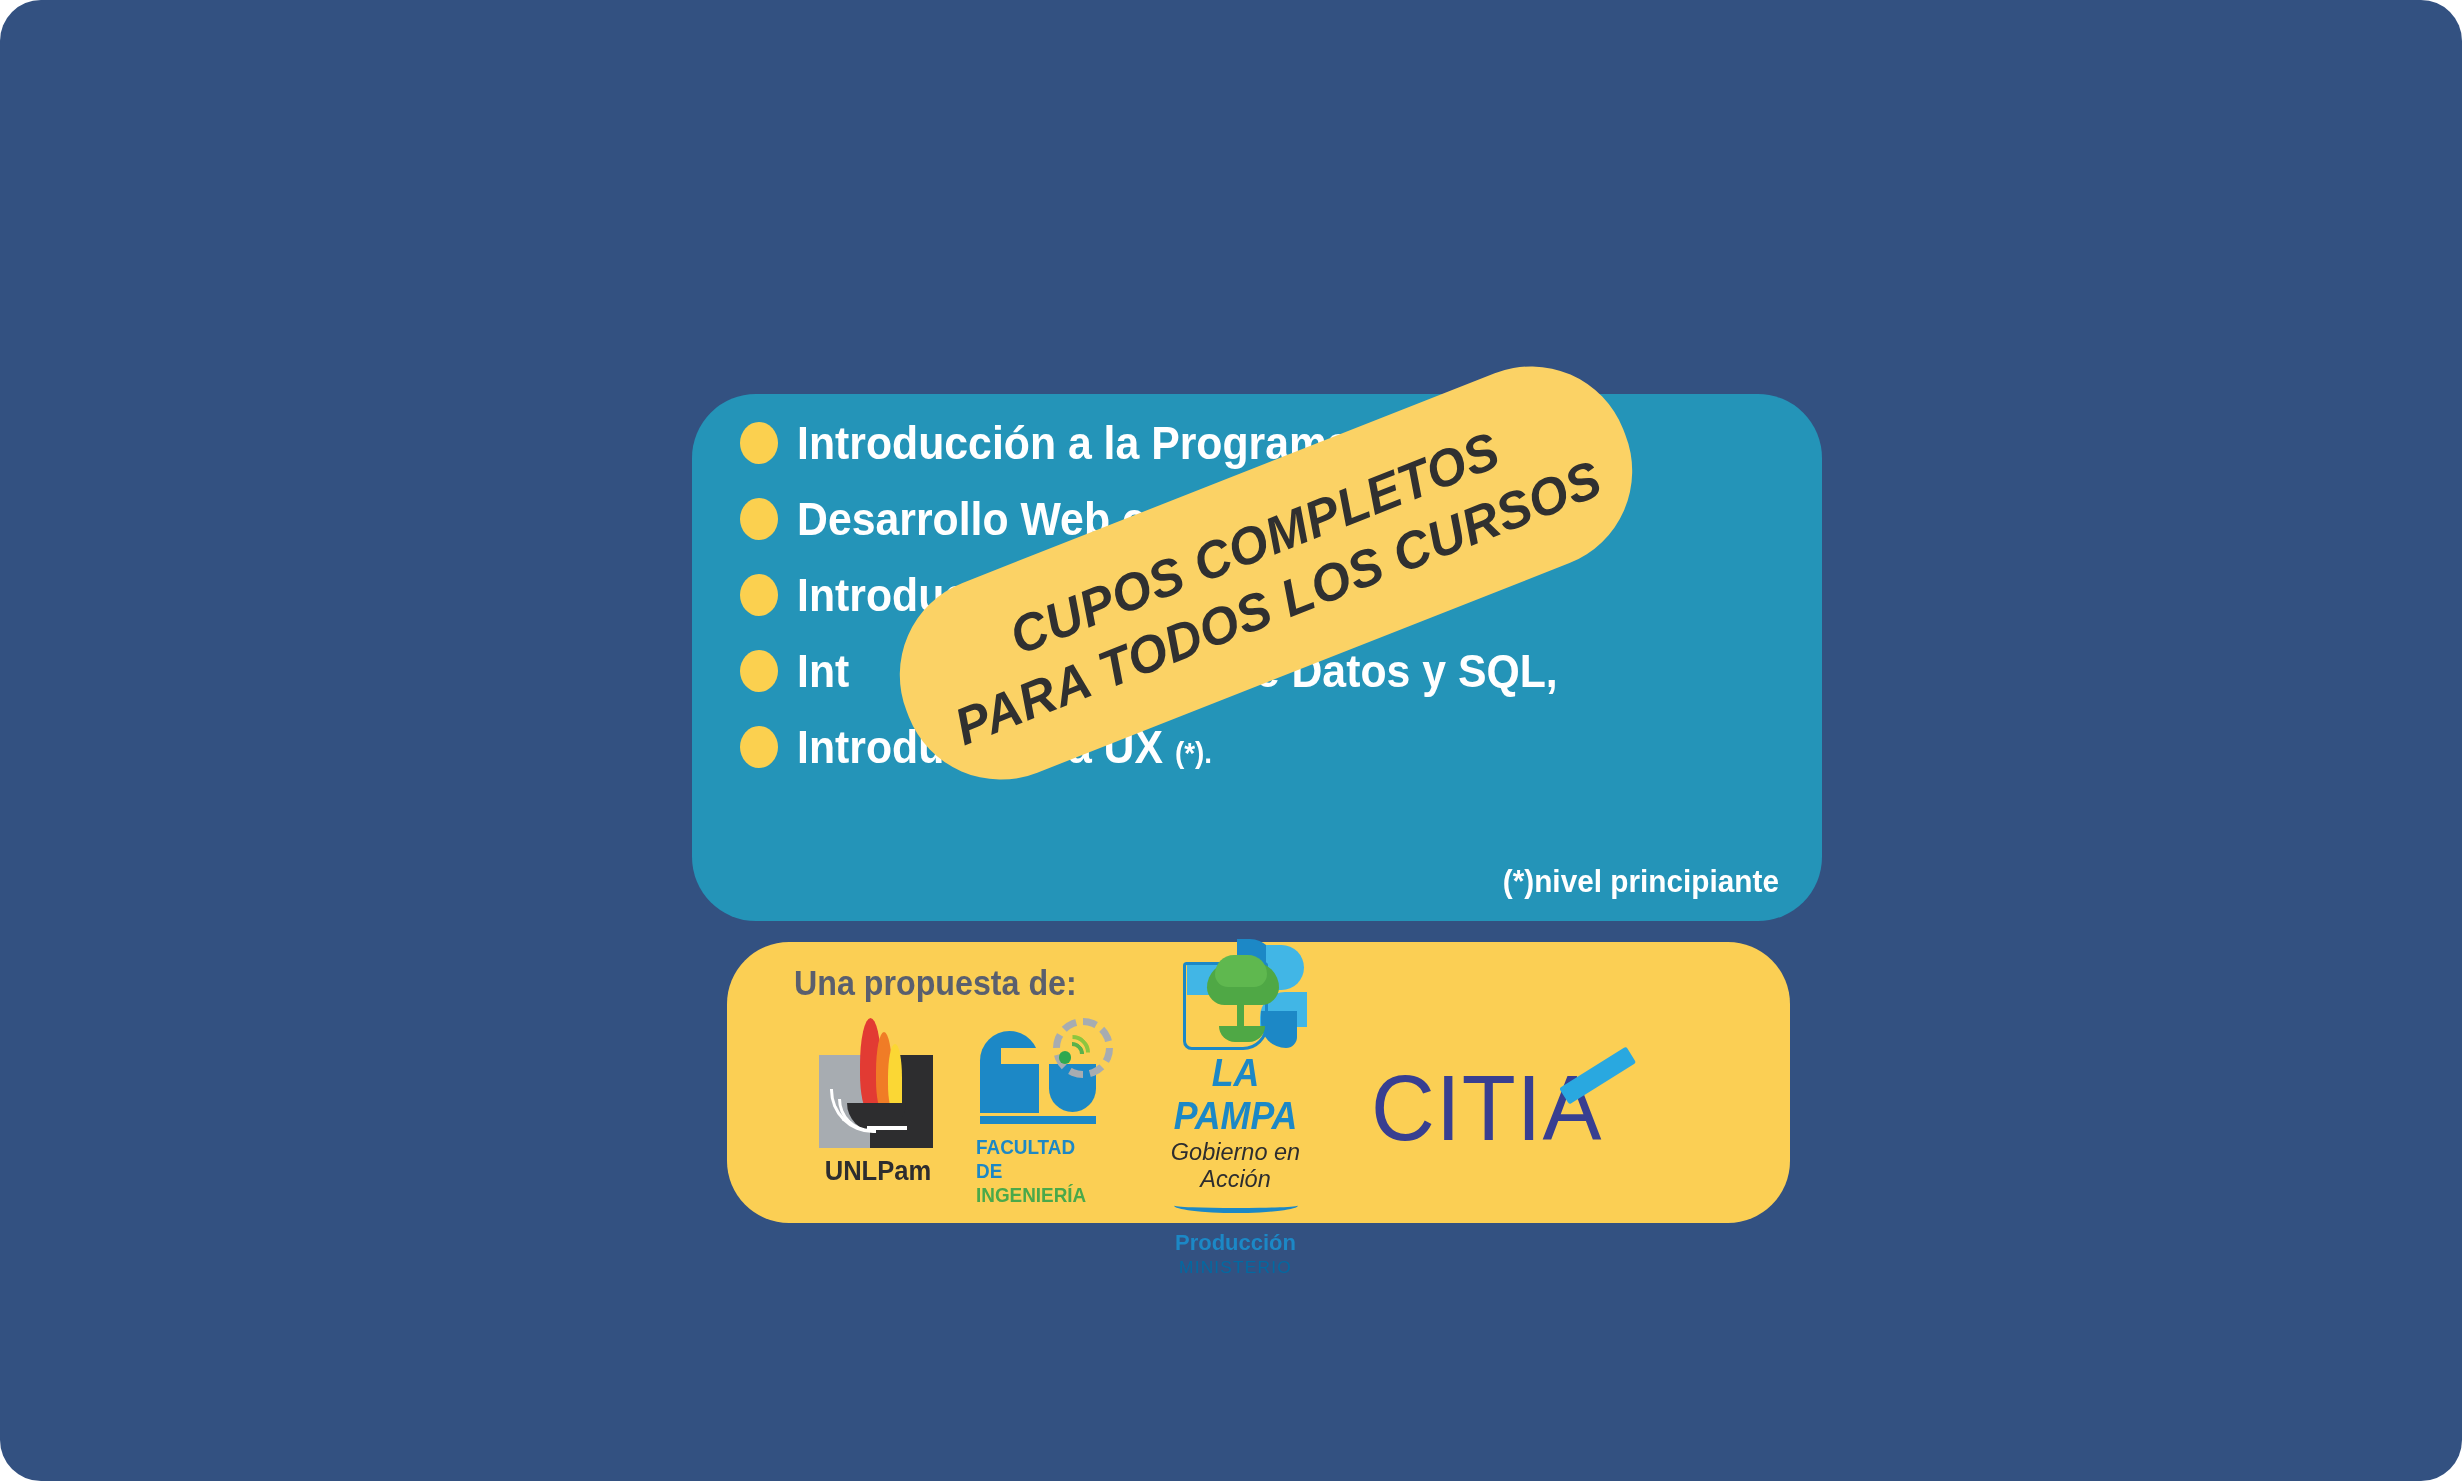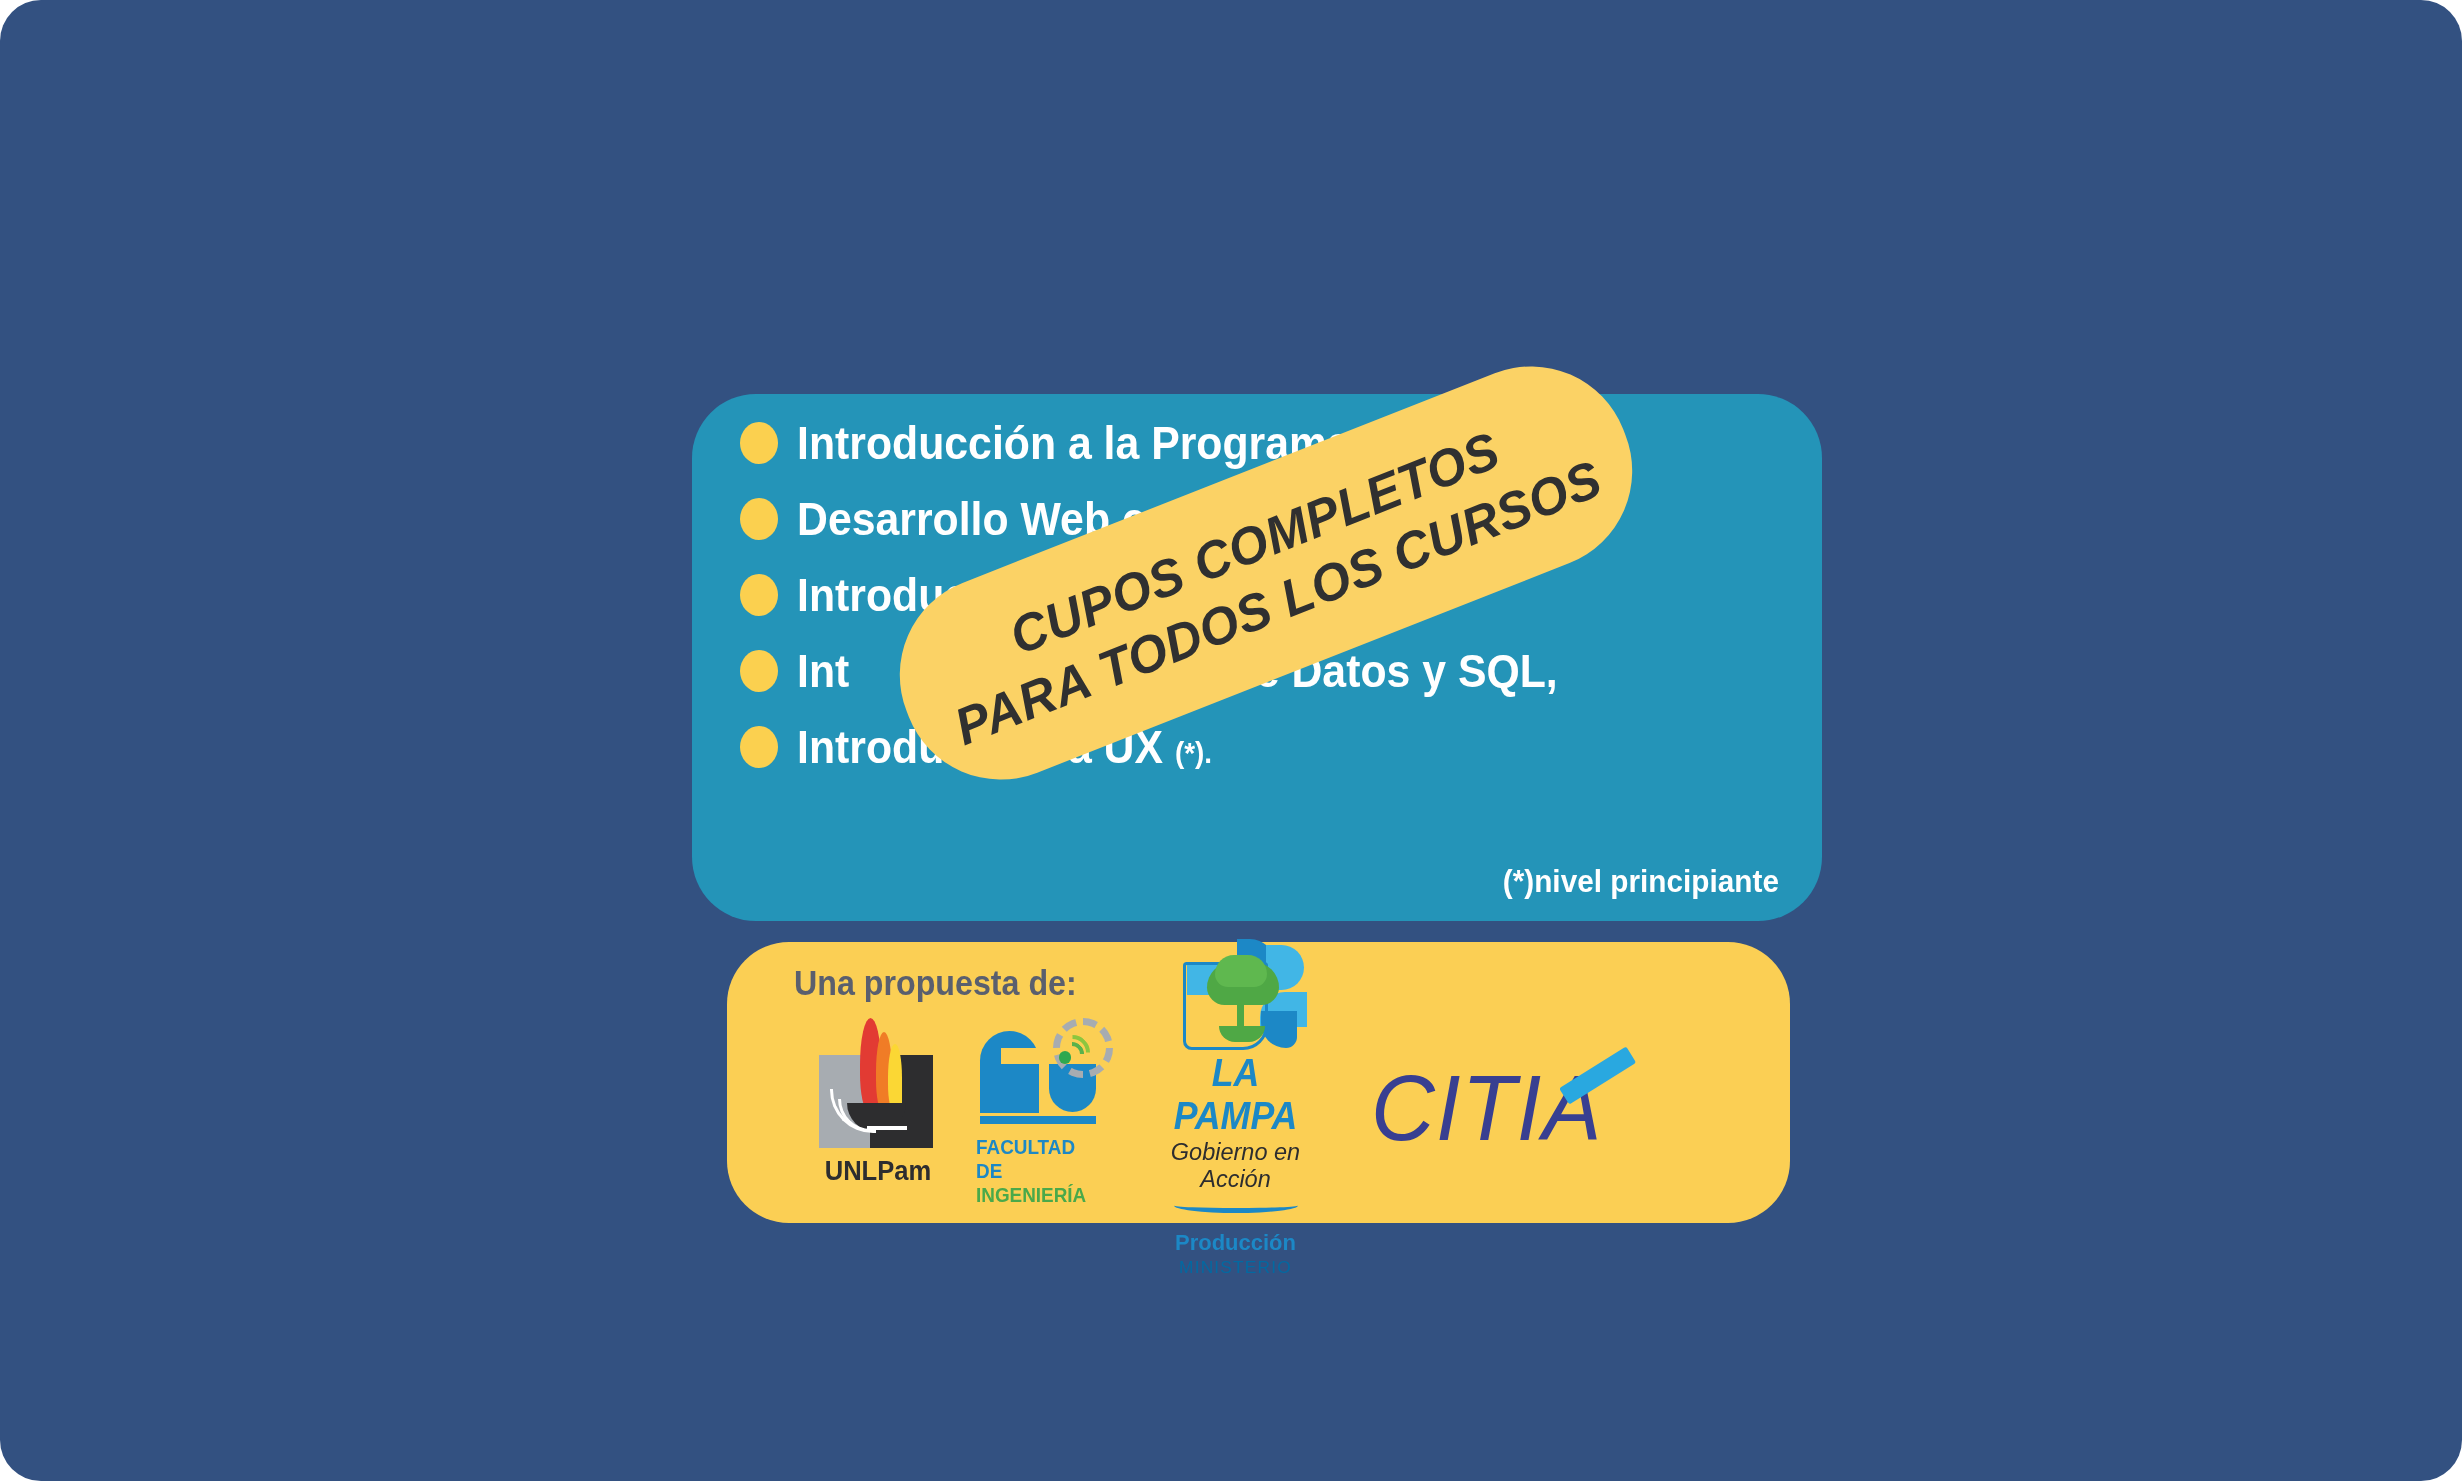--- a/index.html
+++ b/index.html
@@ -165,21 +165,21 @@
         background:#4fa845;border-radius:0 0 25px 25px;}
   #pampa-name{color:#1c88c6;font-weight:bold;font-style:italic;font-size:38px;
         margin-top:2.5px;transform:scaleX(0.94);}
   #pampa-tag{color:#2d2d2f;font-style:italic;font-size:23.5px;margin-top:1.2px;}
   #pampa-swoosh{width:124px;height:10px;margin:5px auto 0;
         border-bottom:5.6px solid #1c88c6;border-radius:50%;}
   #pampa-prod{color:#1c88c6;font-weight:bold;font-size:22px;margin-top:17px;}
   #pampa-min{color:#0369a1;font-size:17.3px;letter-spacing:1.2px;margin-top:1.2px;}
 
   
-  #logo-citia{width:260px;position:relative;font-style:italic;}
+  #logo-citia{width:260px;position:relative;}
   #citia-text{color:#383f91;font-size:93px;letter-spacing:1.2px;
         transform:scaleX(0.95);transform-origin:left center;line-height:1;}
   #citia-swoosh{position:absolute;right:-6.2px;top:3.7px;width:79px;height:18.5px;
         background:#29a8e0;transform:rotate(-32deg);border-radius:2.5px;}
 </style>
 </head>
 <body>
 
 <div id="poster" style="--navy: #335181; --teal: #2494b8; --yellow: #fbcf54;">
 

